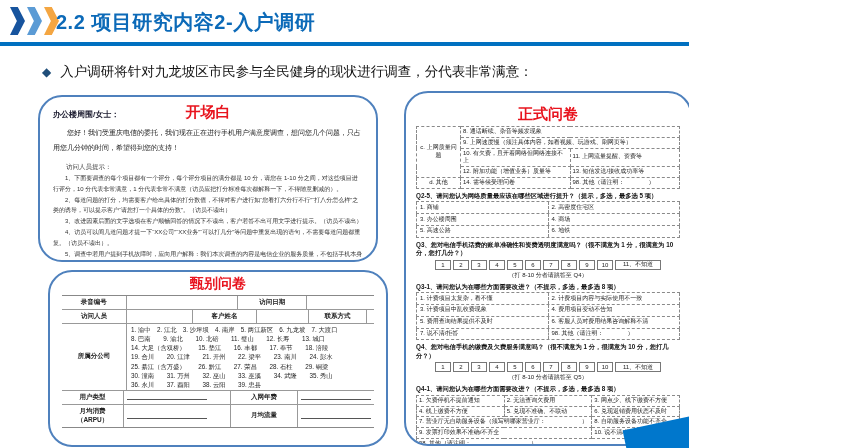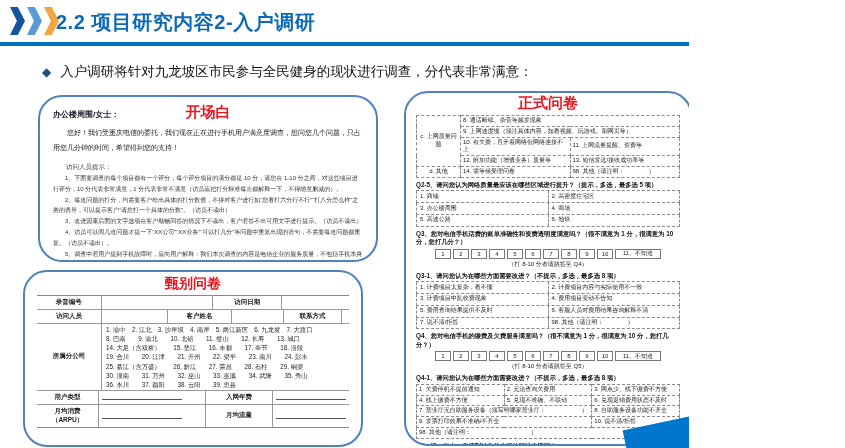--- a/index.html
+++ b/index.html
@@ -27,34 +27,34 @@
 
   
   #opening{left:38px;top:95px;width:340px;height:167px;padding:5px 13px 4px;}
   #opening .panel-title{font-size:15px;margin-top:1px;}
   .salutation{position:absolute;left:13px;top:12px;font-size:8px;font-weight:bold;color:#1a1a2e;}
   .open-para{font-size:7px;line-height:2.1;color:#222;text-indent:2em;margin:4px 0 2px;}
   .tips-title{font-size:6.5px;color:#333;margin:8px 0 1px;text-indent:2em;}
   .tip{font-size:6px;line-height:1.7;color:#333;margin:0 0 1px;text-indent:2em;}
 
   
-  #screening{left:23px;top:270px;width:340px;height:177px;padding:3px 12px 4px;}
+  #screening{left:48px;top:270px;width:340px;height:177px;padding:3px 12px 4px;}
   #screening .panel-title{font-size:14px;}
   .stab{margin-top:2px;border-top:1px solid #888;border-bottom:1px solid #888;font-size:6.5px;color:#222;}
   .srow{display:flex;border-bottom:1px solid #999;min-height:13px;align-items:stretch;}
   .srow:last-child{border-bottom:none;}
   .scell{padding:2px 3px;display:flex;align-items:center;border-left:1px solid #999;}
   .scell:first-child{border-left:none;}
   .slabel{font-weight:bold;justify-content:center;}
   .blank-line{display:inline-block;height:6px;border-bottom:1px solid #555;}
   .dlines{flex:1;padding:1px 4px;}
   .dline{font-size:6.3px;line-height:1.45;color:#222;white-space:pre-wrap;}
 
   
-  #formal{left:404px;top:91px;width:288px;height:355px;padding:1px 10px;}
+  #formal{left:404px;top:91px;width:288px;height:355px;padding:12px 10px;}
   #formal .panel-title{font-size:15px;margin-bottom:2px;}
   .ftab{width:100%;border-collapse:collapse;table-layout:fixed;margin:1px 0 2px;}
   .ftab td{border:1px dashed #8a8a8a;padding:1px 2px;font-size:6px;color:#222;line-height:1.3;vertical-align:middle;}
   .ftab .cat{width:44px;text-align:center;}
   .q{font-size:6.3px;font-weight:bold;color:#111;margin:3px 0 1px;line-height:1.35;}
   .scorewrap{display:flex;justify-content:center;align-items:center;gap:2px;margin:2px 0 1px;}
   .scores{display:flex;gap:2px;}
   .sc{min-width:16px;height:10px;border:1px solid #777;font-size:6px;color:#222;display:flex;align-items:center;justify-content:center;}
   .dk{min-width:46px;padding:0 2px;}
   .jump{text-align:center;font-size:6px;color:#222;margin-bottom:1px;}

